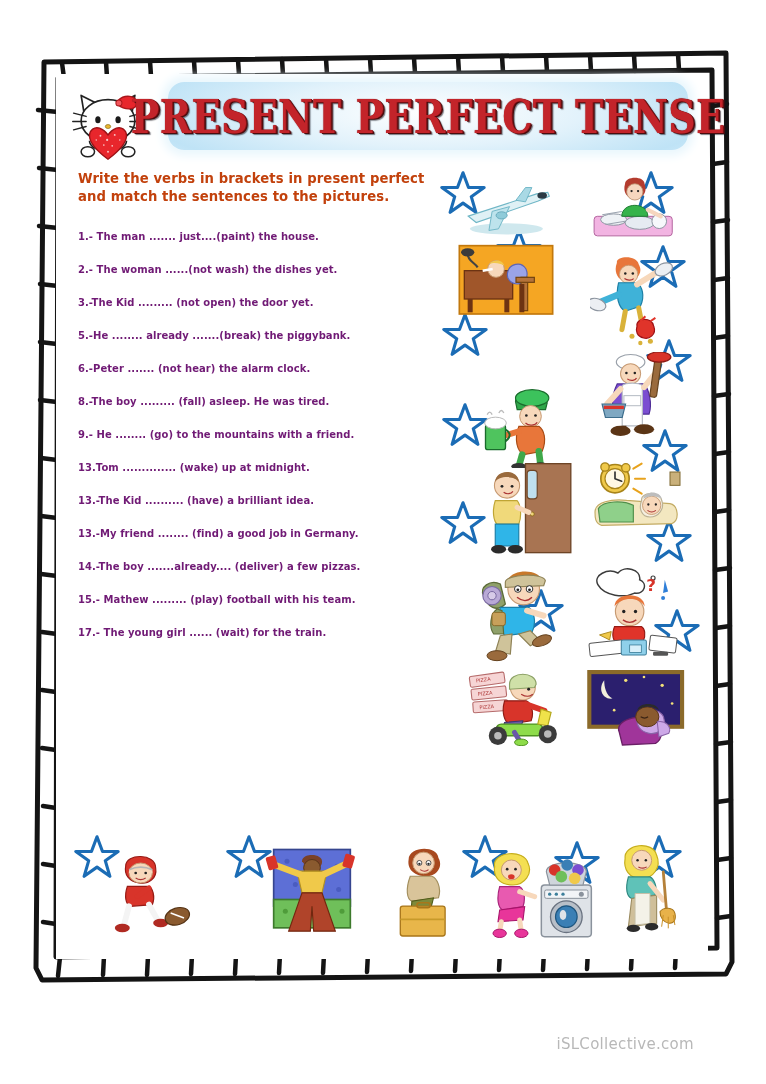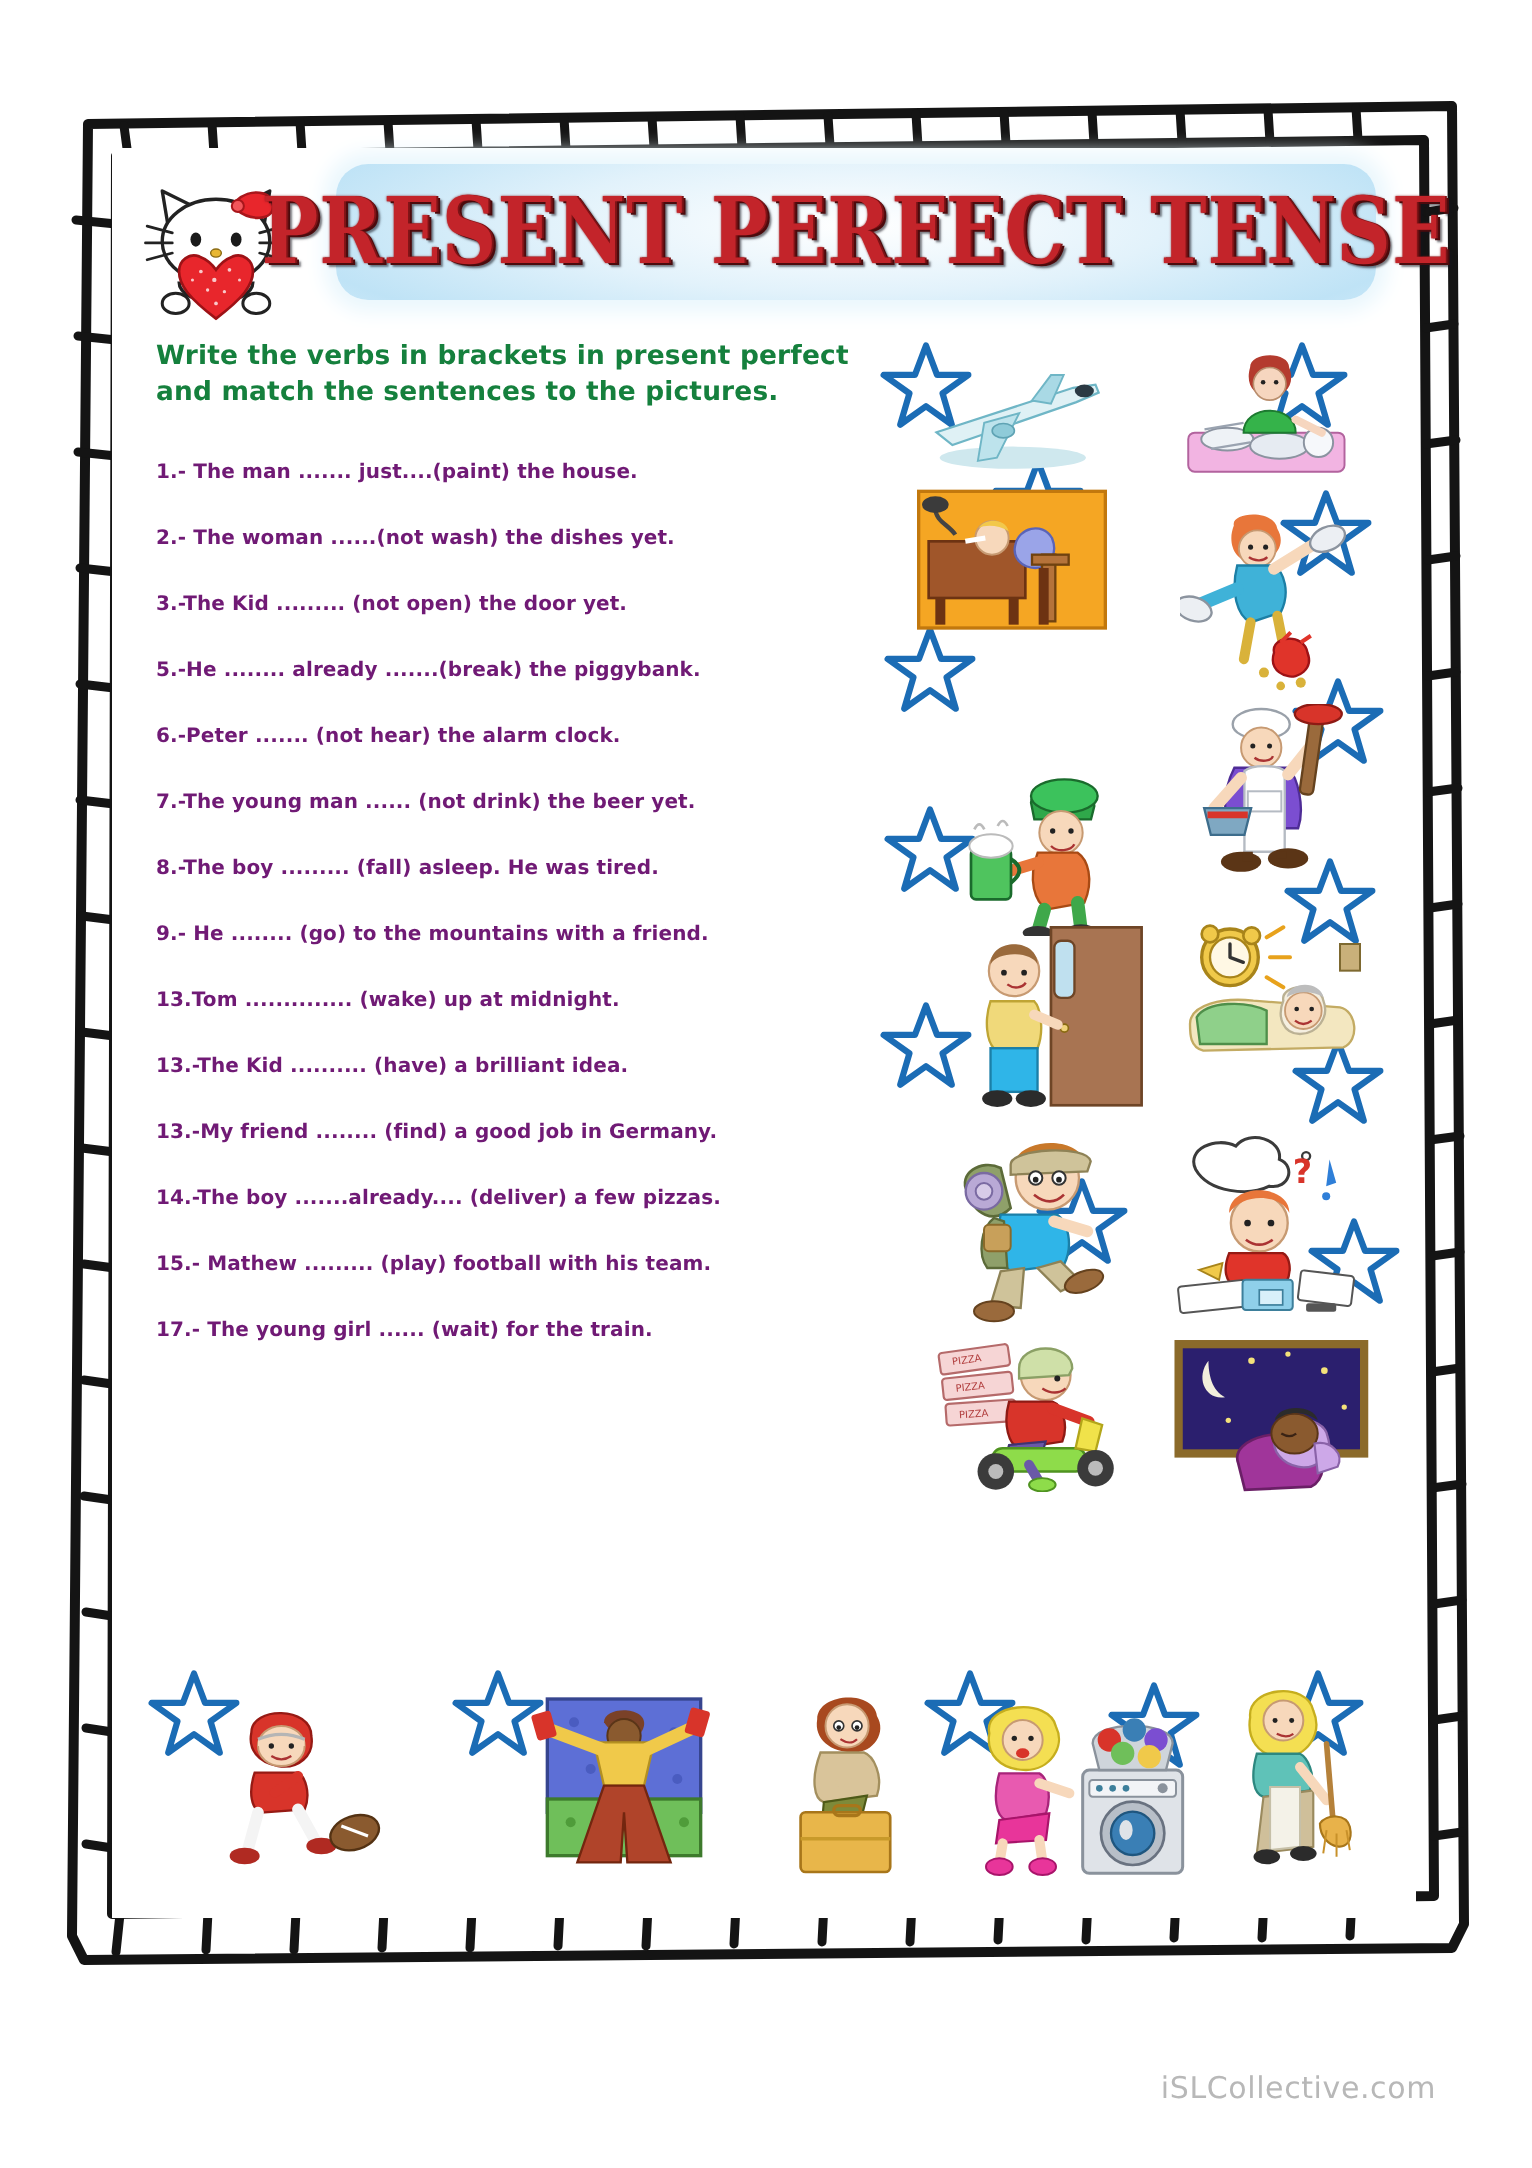--- a/index.html
+++ b/index.html
@@ -43,42 +43,42 @@
       2px 1px 0 #4b0b0d,
       3px 2px 1px rgba(20,20,30,.55),
       0 0 1px #8d1a1e;
     white-space:nowrap;
   }
 
   
   #textcol{position:absolute;left:22px;top:96px;width:360px;}
   .instr{
     font-family:"DejaVu Sans","Liberation Sans",sans-serif;
-    font-size:13.2px;line-height:18px;color:#15803d;font-weight:600;
+    font-size:13.2px;line-height:18px;color:#c2410c;font-weight:600;
     letter-spacing:.1px;
   }
   .qlist{margin:0;padding:0;list-style:none;}
   .q{
     font-family:"DejaVu Sans","Liberation Sans",sans-serif;
     font-size:10px;color:#701a75;font-weight:600;letter-spacing:.05px;
     height:33px;line-height:33px;white-space:nowrap;
   }
 
   
   #pics{position:absolute;left:382px;top:96px;width:270px;height:700px;}
   .pic{position:absolute;}
   .star{position:absolute;}
 
   #bottomrow{position:absolute;left:14px;top:760px;width:630px;height:120px;}
   .bpic{position:absolute;}
 
   
   #footer{
     position:absolute;left:0;top:1035px;width:766px;
-    text-align:right;padding-right:48px;box-sizing:border-box;
+    text-align:right;padding-right:72px;box-sizing:border-box;
     font-family:"DejaVu Sans","Liberation Sans",sans-serif;
     font-size:15px;color:#b8b8b8;letter-spacing:.3px;
   }
 </style>
 </head>
 <body>
 
 <svg id="frame" viewBox="0 0 766 1084">
   <defs>
     <g id="dummy"></g>
@@ -215,21 +215,20 @@
   <div id="textcol">
     <div class="instr">Write the verbs in brackets in present perfect</div>
     <div class="instr">and match the sentences to the pictures.</div>
     <div style="height:14px"></div>
     <ul class="qlist">
       <li class="q">1.- The man ....... just....(paint) the house.</li>
       <li class="q">2.- The woman ......(not wash) the dishes yet.</li>
       <li class="q">3.-The Kid ......... (not open) the door yet.</li>
       <li class="q">5.-He ........ already .......(break) the piggybank.</li>
       <li class="q">6.-Peter ....... (not hear) the alarm clock.</li>
-      <li class="q">7.-The young man ...... (not drink) the beer yet.</li>
       <li class="q">8.-The boy ......... (fall) asleep. He was tired.</li>
       <li class="q">9.- He ........ (go) to the mountains with a friend.</li>
       <li class="q">13.Tom .............. (wake) up at midnight.</li>
       <li class="q">13.-The Kid .......... (have) a brilliant idea.</li>
       <li class="q">13.-My friend ........ (find) a good job in Germany.</li>
       <li class="q">14.-The boy .......already.... (deliver) a few pizzas.</li>
       <li class="q">15.- Mathew ......... (play) football with his team.</li>
       <li class="q">17.- The young girl ...... (wait) for the train.</li>
     </ul>
   </div>

